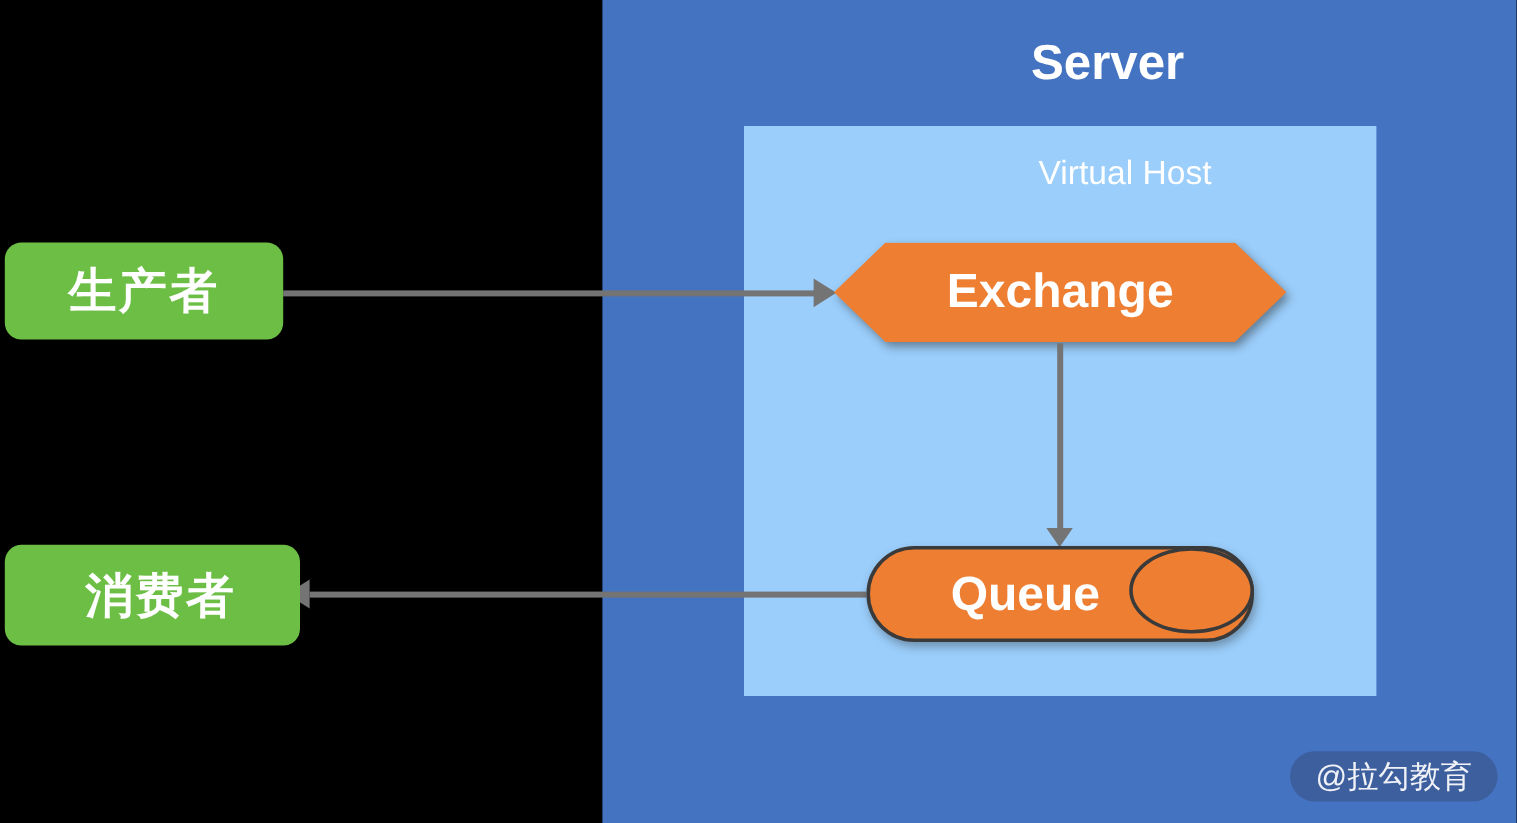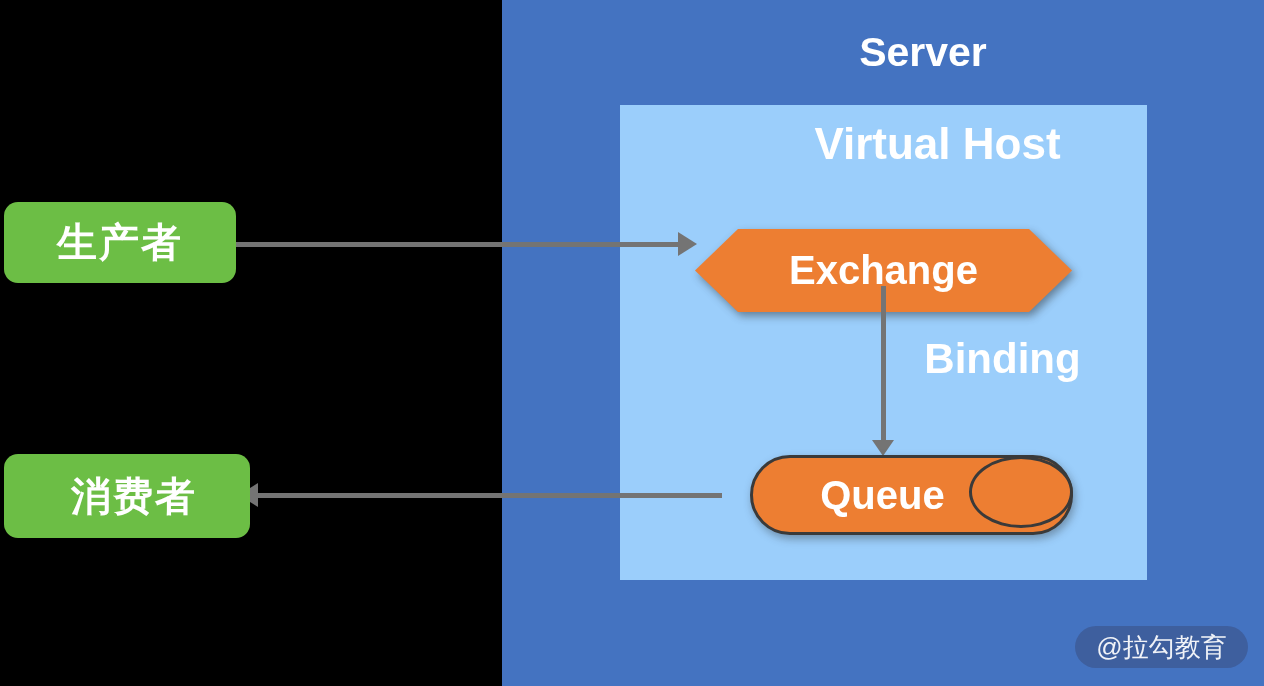--- a/index.html
+++ b/index.html
@@ -20,36 +20,36 @@
     font-family:"Liberation Sans","DejaVu Sans",sans-serif;
   }
   .abs{position:absolute;}
 
   
   .server-panel{left:502px;top:0;width:762px;height:686px;background:var(--server-panel);}
   .server-title{left:502px;top:26px;width:762px;height:52px;line-height:52px;text-align:center;
     color:var(--text-white);font-size:41px;font-weight:bold;padding-left:40px;}
   .vhost-panel{left:620px;top:105px;width:527px;height:475px;background:var(--virtual-host-panel);}
   .vhost-title{left:620px;top:120px;width:635px;height:48px;line-height:48px;text-align:center;
-    color:var(--text-white);font-size:44px;font-weight:bold;}
+    color:var(--text-white);font-size:28px;font-weight:normal;}
 
   
   .hex-wrap{left:695px;top:202px;width:377px;height:83px;
     filter:drop-shadow(3px 4px 4px rgba(30,30,30,0.45));}
   .hex{width:100%;height:100%;background:var(--node-orange);
     clip-path:polygon(0% 50%,11.4% 0%,88.6% 0%,100% 50%,88.6% 100%,11.4% 100%);
     display:flex;align-items:center;justify-content:center;
-    color:var(--text-white);font-size:40px;font-weight:bold;margin-top:27px;}
+    color:var(--text-white);font-size:40px;font-weight:bold;}
 
   
   .binding-label{left:900px;top:334px;width:205px;height:50px;line-height:50px;text-align:center;
     color:var(--text-white);font-size:42px;font-weight:bold;}
 
   
-  .queue-wrap{left:750px;top:455px;width:323px;height:80px;
+  .queue-wrap{left:722px;top:455px;width:323px;height:80px;
     filter:drop-shadow(2px 4px 4px rgba(30,30,30,0.35));}
   .queue-pill{position:relative;width:100%;height:100%;box-sizing:border-box;
     background:var(--node-orange);border:3px solid var(--queue-outline);border-radius:40px;
     display:flex;align-items:center;justify-content:center;padding-right:58px;
     color:var(--text-white);font-size:40px;font-weight:bold;}
   .queue-ellipse{position:absolute;right:0px;top:1px;width:104px;height:72px;box-sizing:border-box;
     background:var(--node-orange);border:3px solid var(--queue-outline);border-radius:50%;}
 
   
   .actor{width:232px;background:var(--node-green);border-radius:14px;
@@ -89,21 +89,20 @@
 
   <div class="abs hline producer-line"></div>
   <div class="abs arrow-right"></div>
 
   <div class="abs hex-wrap">
     <div class="hex">Exchange</div>
   </div>
 
   <div class="abs vline binding-line"></div>
   <div class="abs arrow-down"></div>
-  <div class="abs binding-label">Binding</div>
 
   <div class="abs hline consumer-line"></div>
   <div class="abs arrow-left"></div>
 
   <div class="abs queue-wrap">
     <div class="queue-pill">Queue</div>
     <div class="queue-ellipse"></div>
   </div>
 
   <div class="abs actor producer">生产者</div>

